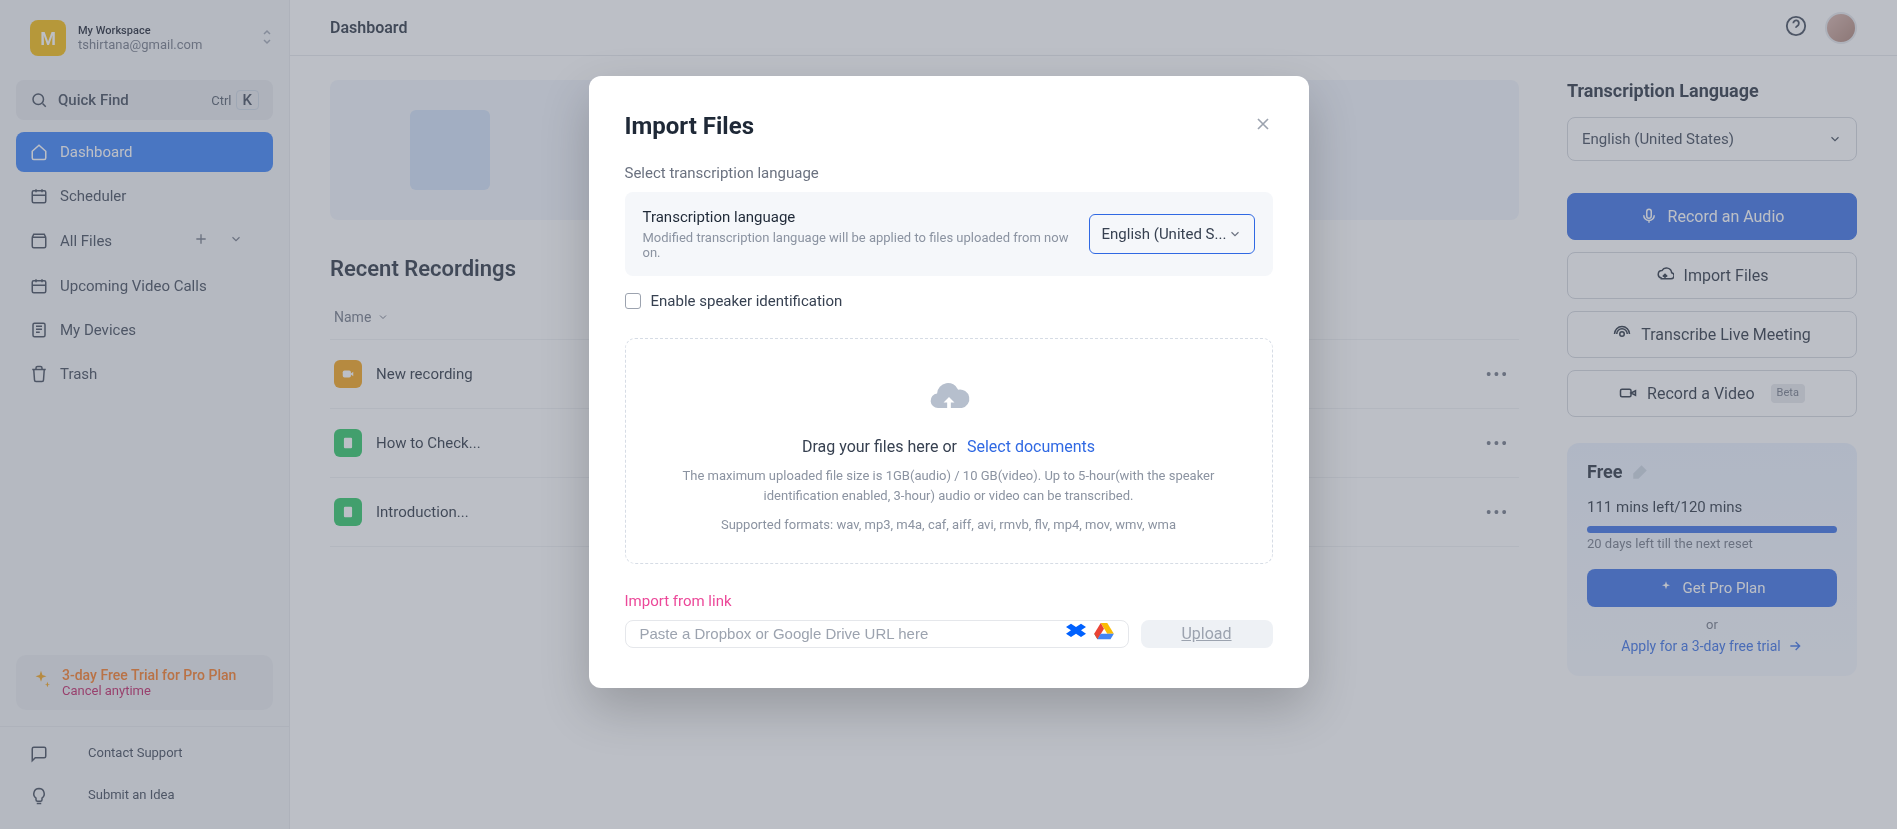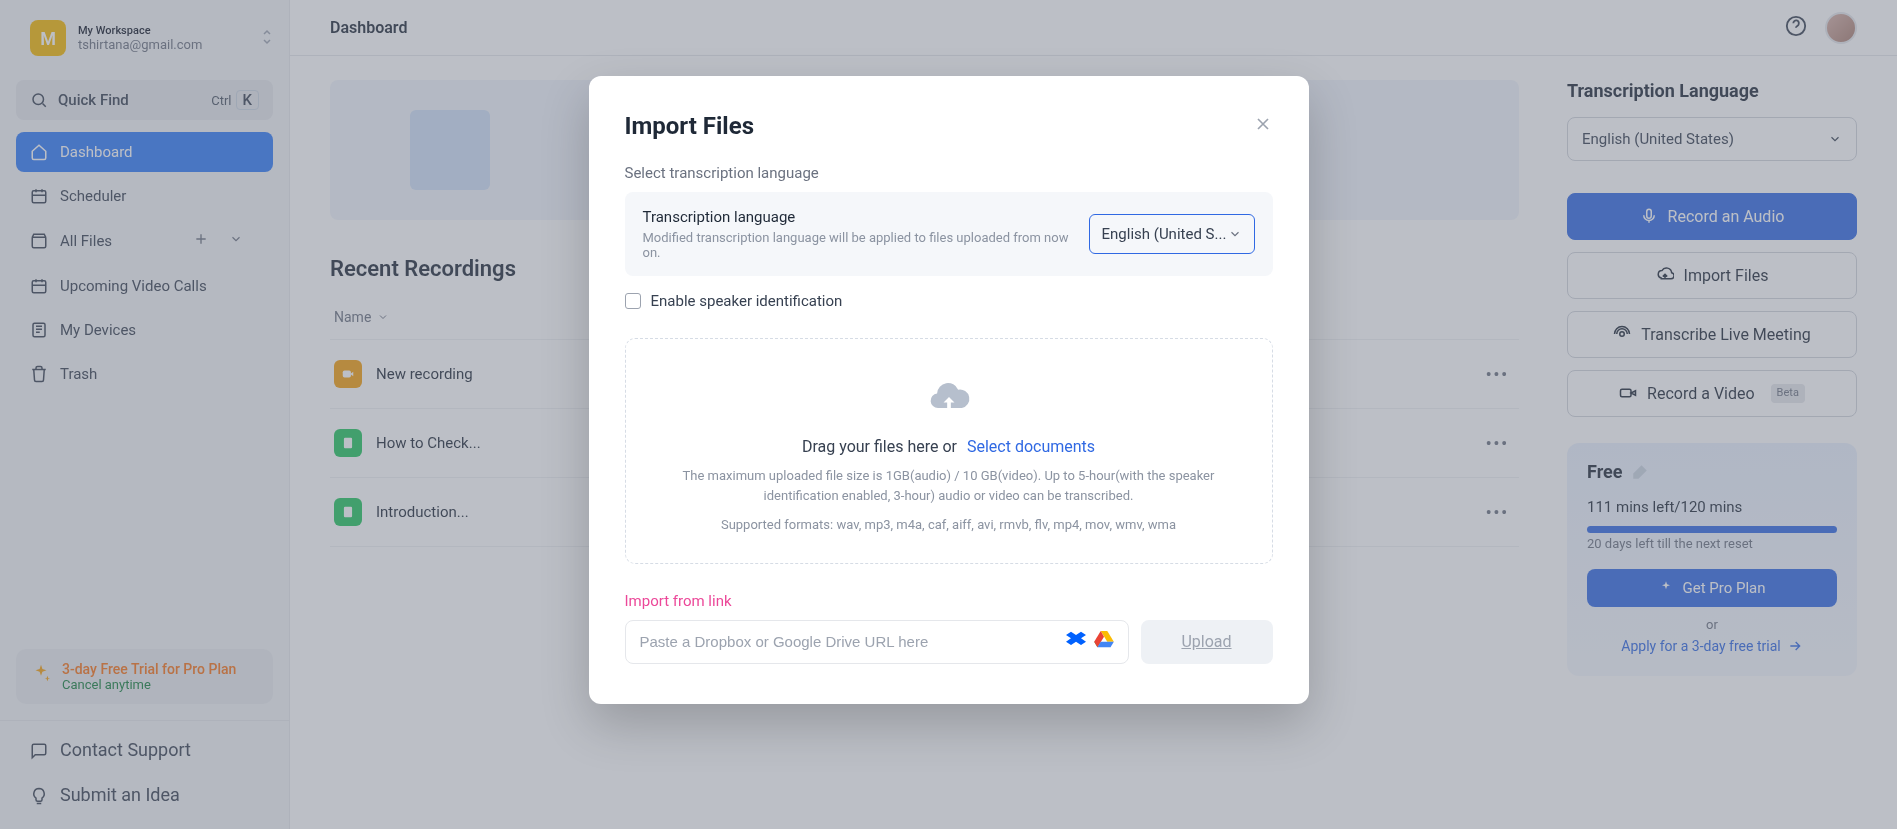--- a/index.html
+++ b/index.html
@@ -23,24 +23,24 @@
 .nav { padding: 4px 16px; }
 .nav-item { display: flex; align-items: center; padding: 11px 14px; border-radius: 8px; font-size: 15px; color: #374151; cursor: pointer; margin-bottom: 4px; }
 .nav-item.active { background: #2f7af7; color: #fff; }
 .nav-item svg { margin-right: 12px; }
 .nav-item .spacer { flex: 1; }
 .nav-plus, .nav-chev { color: #6b7280; padding: 0 4px; }
 
 .trial-card { margin: 0 16px 16px; background: #e9ecef; border-radius: 10px; padding: 12px 14px; display: flex; align-items: flex-start; }
 .trial-icon { color: #f59e0b; margin-right: 10px; margin-top: 2px; }
 .trial-title { color: #f97316; font-size: 14px; font-weight: 500; }
-.trial-sub { color: #15803d; font-size: 13px; }
+.trial-sub { color: #be185d; font-size: 13px; }
 
 .sidebar-bottom { margin-top: auto; border-top: 1px solid #e5e7eb; padding: 6px 16px 12px; }
-.sb-link { display: flex; align-items: flex-end; padding: 12px 14px; font-size: 18px; color: #374151; cursor: pointer; }
+.sb-link { display: flex; align-items: flex-start; padding: 12px 14px; font-size: 13px; color: #374151; cursor: pointer; gap: 28px; }
 .sb-link svg { margin-right: 12px; }
 
 
 .main { position: absolute; left: 290px; top: 0; right: 0; height: 829px; background: #fff; }
 .topbar { height: 56px; border-bottom: 1px solid #e5e7eb; display: flex; align-items: center; padding: 0 40px; }
 .crumb { font-size: 16px; font-weight: 600; color: #1f2937; }
 .tb-spacer { flex: 1; }
 .tb-help { color: #374151; margin-right: 18px; }
 .tb-avatar { width: 32px; height: 32px; border-radius: 50%; background: linear-gradient(135deg,#d6b0a6,#a87c6e); border: 2px solid #e5e7eb; }
 
@@ -92,21 +92,21 @@
 .lang-sel { border: 1px solid #3069e3; border-radius: 6px; padding: 10px 12px; width: 166px; display: flex; align-items: center; justify-content: space-between; font-size: 15px; color: #374151; }
 .chk-row { margin-top: 16px; display: flex; align-items: center; gap: 10px; font-size: 15px; color: #374151; }
 .chk { width: 16px; height: 16px; border: 1.5px solid #9ca3af; border-radius: 3px; }
 .dropzone { margin-top: 28px; border: 1px dashed #d6dce5; border-radius: 10px; padding: 36px 24px 28px; text-align: center; }
 .cloud { color: #b6bfcd; margin-bottom: 18px; display: flex; justify-content: center; }
 .dz-line1 { font-size: 16px; color: #374151; }
 .dz-link { color: #3069e3; cursor: pointer; margin-left: 6px; }
 .dz-meta { margin-top: 10px; font-size: 13px; color: #8b93a1; line-height: 1.5; max-width: 620px; margin-left: auto; margin-right: auto; }
 .import-h { margin-top: 28px; font-size: 15px; color: #ec4899; }
 .import-row { margin-top: 10px; display: flex; gap: 12px; }
-.link-input { flex: 1; border: 1px solid #e5e7eb; border-radius: 8px; padding: 0 14px; display: flex; align-items: center; height: 44px; }
+.link-input { flex: 1; border: 1px solid #e5e7eb; border-radius: 8px; padding: 0 14px; display: flex; align-items: center; height: 28px; }
 .link-input input { flex: 1; border: none; outline: none; font-size: 15px; color: #374151; background: transparent; }
 .link-input input::placeholder { color: #9ca3af; }
 .svc { display: flex; gap: 8px; align-items: center; }
 .svc-dbx { color: #0061fe; }
 .upload-btn { width: 132px; background: #eef1f5; color: #9ca3af; border-radius: 8px; display: flex; align-items: center; justify-content: center; font-size: 16px; text-decoration: underline; }
 
 svg { flex-shrink: 0; }
 </style>
 </head>
 <body>

